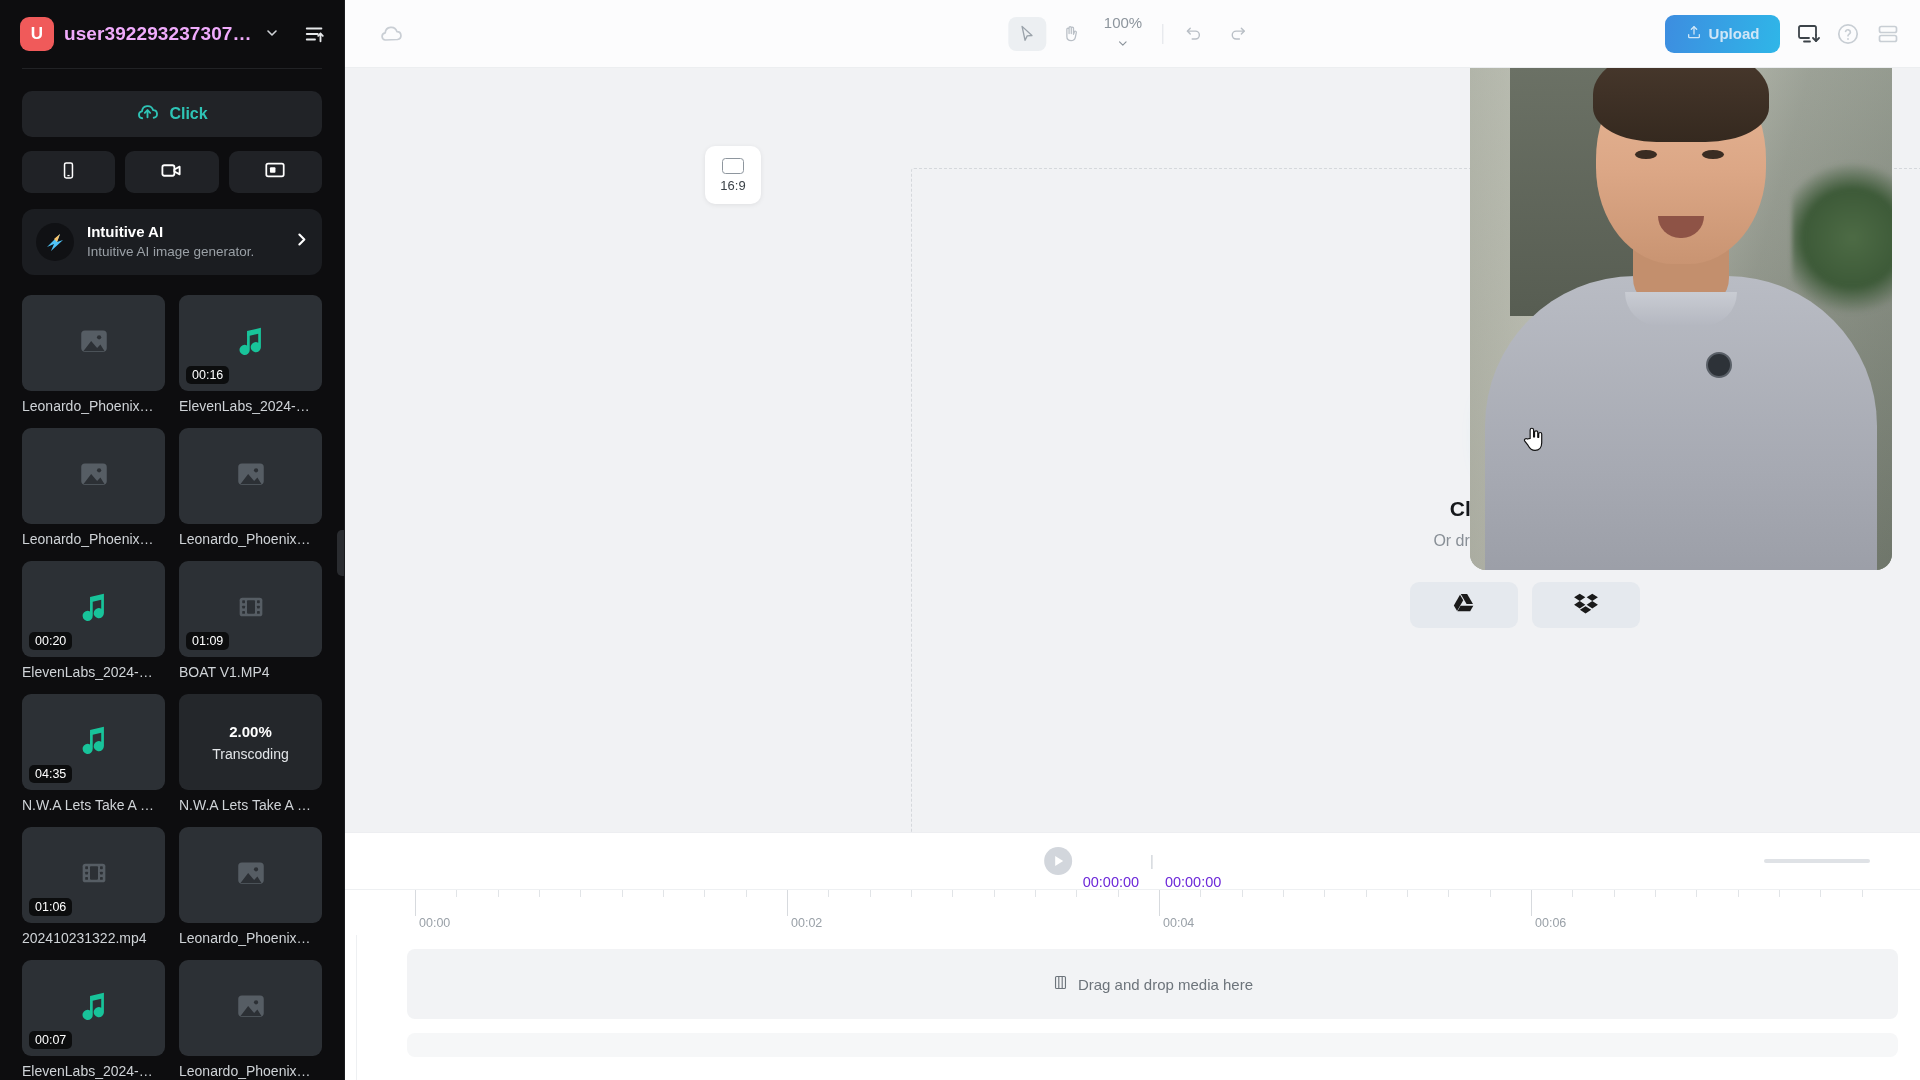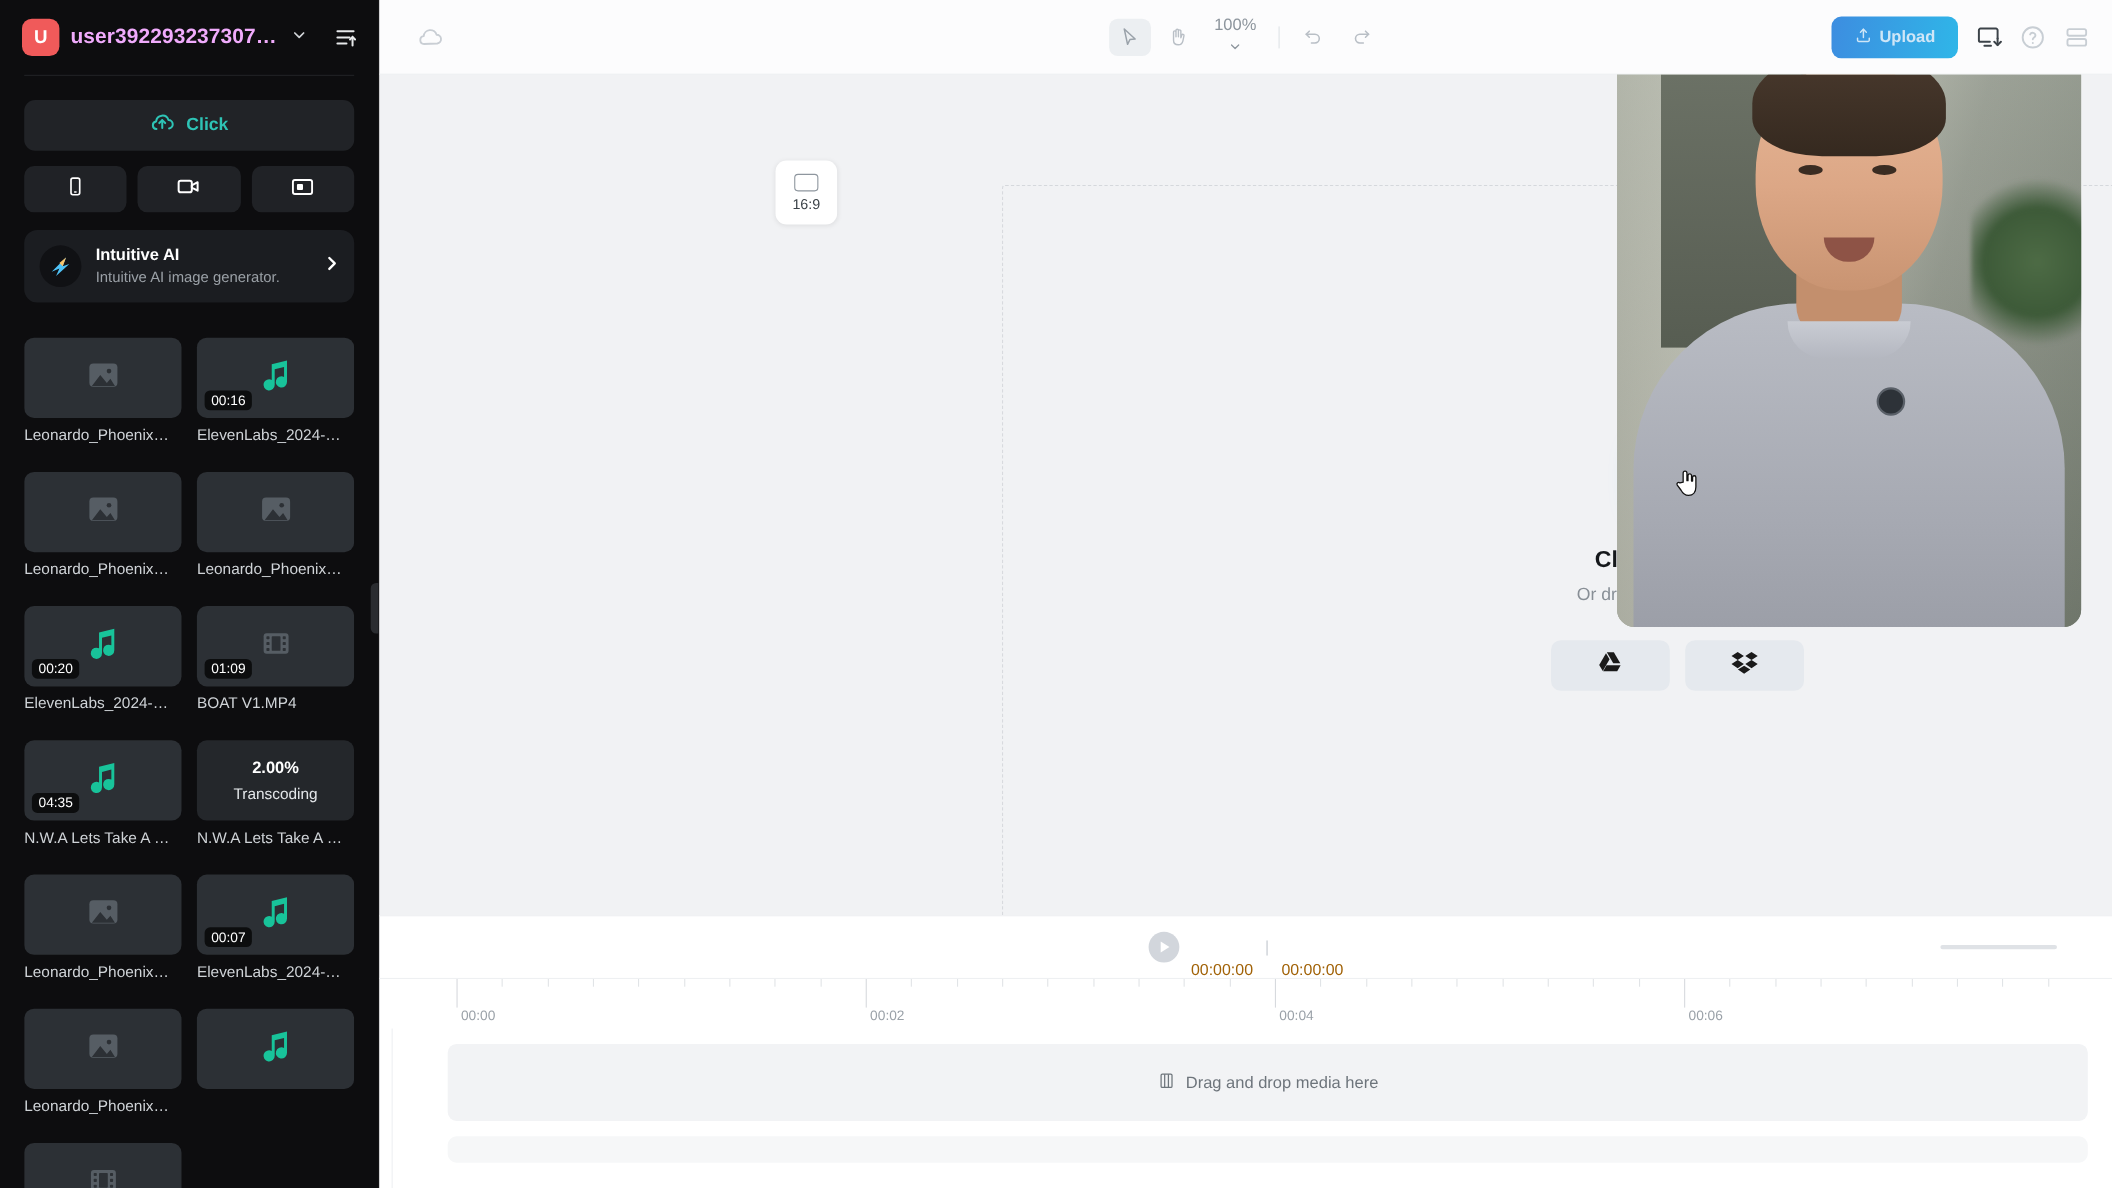--- a/index.html
+++ b/index.html
@@ -69,24 +69,23 @@
   .promo-arrow { color: #fff; font-size: 17px; font-weight: bold; }
 
   .media-grid {
     margin: 20px 22px 0 22px;
     display: grid; grid-template-columns: 1fr 1fr;
     column-gap: 14px; row-gap: 14px;
     flex: 1; overflow: hidden; align-content: start;
   }
   .m-item { cursor: pointer; }
   .m-thumb {
-    position: relative; height: 73px; border-radius: 9px;
+    position: relative; height: 96px; border-radius: 9px;
     background: #2c3035; display:flex; align-items:center; justify-content:center;
     overflow: hidden;
-    margin-top: 12px;
   }
   .m-dur {
     position: absolute; left: 7px; bottom: 7px;
     background: rgba(0,0,0,.72); color: #fff;
     font-size: 12.5px; padding: 2px 6px; border-radius: 5px;
   }
   .m-name {
     color: #cfd3d7; font-size: 14px; margin-top: 7px;
     white-space: nowrap; overflow: hidden; text-overflow: ellipsis;
   }
@@ -221,21 +220,21 @@
   
   .timeline { height: 248px; background: #fff; border-top: 1px solid #edeef1;
     position: relative; display:flex; flex-direction:column; }
   .tl-ctrl { height: 56px; position: relative; display:flex; align-items:center; }
   .tl-center { position:absolute; left: 50%; transform: translateX(-50%);
     display:flex; align-items:center; gap: 11px; }
   .play-btn { width: 28px; height: 28px; border-radius: 50%; background:#d2d6dc;
     display:flex; align-items:center; justify-content:center; cursor:pointer; }
   .play-tri { width:0;height:0;border-left:8px solid #fff;
     border-top:5px solid transparent;border-bottom:5px solid transparent; margin-left:2px; }
-  .tl-time { color:#a16207; font-size: 14.5px; margin-top: 42px; }
+  .tl-time { color:#6d28d9; font-size: 14.5px; margin-top: 42px; }
   .tl-sep { color:#ccd1d6; font-size:14.5px; }
   .tl-zoomslider { position:absolute; right: 50px; top: 26px;
     width: 106px; height: 4px; background:#dfe2e6; border-radius: 2px; cursor:pointer; }
   .tl-ruler { height: 46px; border-top:1px solid #eef0f2; position:relative; }
   .tick { position:absolute; top:0; width:1px; background:#e1e4e7; }
   .tick.maj { height: 26px; background:#d7dade; }
   .tick.min { height: 7px; }
   .tick-lbl { position:absolute; top: 26px; font-size:12.5px; color:#9aa1a8; padding-left:4px; }
   .tl-tracks { flex:1; position:relative; padding: 14px 22px 0 62px; }
   .drop-track {
@@ -407,20 +406,38 @@
           <div class="m-name">N.W.A Lets Take A …</div>
         </div>
         <div class="m-item">
           <div class="m-thumb" style="background: rgb(36, 39, 43);">
             <div class="m-trans">
               <div class="m-trans-pct">2.00%</div>
               <div class="m-trans-lbl">Transcoding</div>
             </div>
           </div>
           <div class="m-name">N.W.A Lets Take A …</div>
+        </div>
+        <div class="m-item">
+          <div class="m-thumb">
+            <span><svg width="32" height="32" viewBox="0 0 24 24">
+                <rect x="3.5" y="5" width="17" height="14" rx="2" fill="#565d64"></rect>
+                <g fill="#2c3035">
+                  <rect x="5.4" y="7" width="2.1" height="2.1" rx=".5"></rect>
+                  <rect x="5.4" y="11" width="2.1" height="2.1" rx=".5"></rect>
+                  <rect x="5.4" y="15" width="2.1" height="2.1" rx=".5"></rect>
+                  <rect x="16.5" y="7" width="2.1" height="2.1" rx=".5"></rect>
+                  <rect x="16.5" y="11" width="2.1" height="2.1" rx=".5"></rect>
+                  <rect x="16.5" y="15" width="2.1" height="2.1" rx=".5"></rect>
+                  <rect x="9" y="7" width="6" height="10" rx=".6"></rect>
+                </g>
+              </svg></span>
+            <div class="m-dur">01:06</div>
+          </div>
+          <div class="m-name">202410231322.mp4</div>
         </div>
         <div class="m-item">
           <div class="m-thumb">
             <span><svg width="34" height="34" viewBox="0 0 24 24" fill="none">
                 <rect x="3" y="4.5" width="18" height="15" rx="2.6" fill="#565d64"></rect>
                 <circle cx="15.6" cy="9.4" r="1.5" fill="#2c3035"></circle>
                 <path d="M4.6 19 10 12l4.2 5 2.3-2.6 2.9 4.6z" fill="#2c3035"></path>
               </svg></span>
           </div>
           <div class="m-name">Leonardo_Phoenix…</div>

